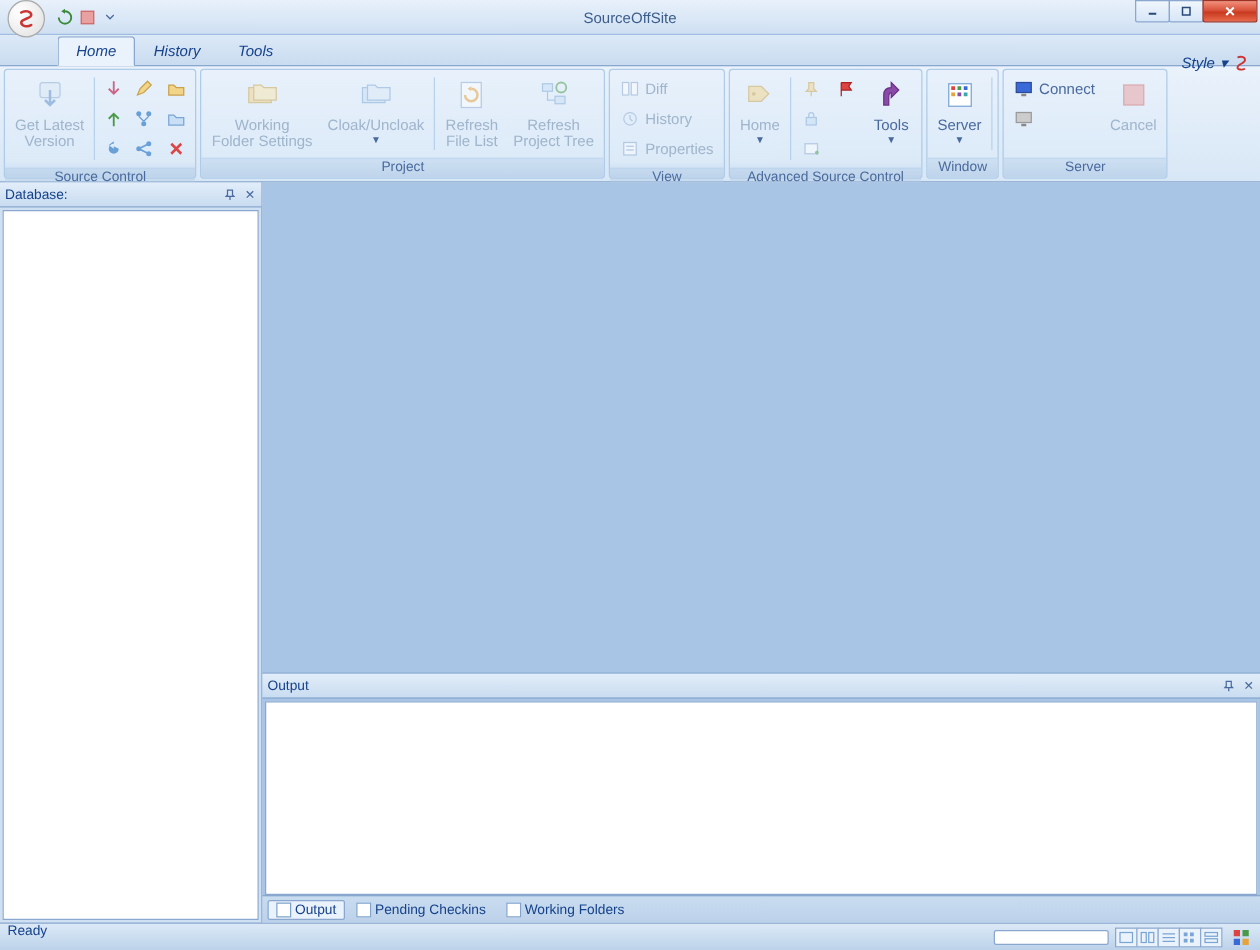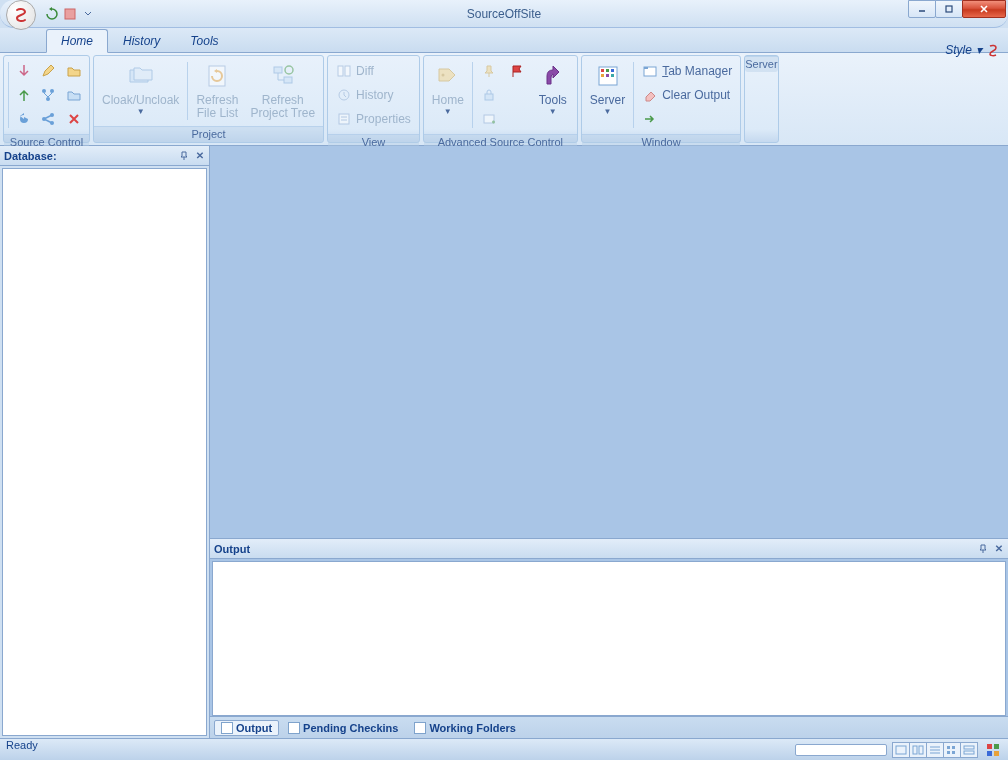--- a/index.html
+++ b/index.html
@@ -1,19 +1,19 @@
 <!DOCTYPE html>
 <html><head>
 <meta charset="utf-8">
 <style>
   * { box-sizing: border-box; margin: 0; padding: 0; font-family: "Segoe UI", Tahoma, sans-serif; }
   body { width: 1008px; height: 760px; background: #cfe0f2; overflow: hidden; font-size: 12px; color: #15428b; }
   
   
-  .titlebar { height: 28px; background: linear-gradient(to bottom, #e8f1fb, #cfe0f2); display: flex; align-items: center; position: relative; border-bottom: 1px solid #a1bde2; border-radius: 14px; }
+  .titlebar { height: 28px; background: linear-gradient(to bottom, #e8f1fb, #cfe0f2); display: flex; align-items: center; position: relative; border-bottom: 1px solid #a1bde2; }
   .app-orb { width: 30px; height: 30px; border-radius: 50%; background: radial-gradient(circle at 30% 30%, #fff, #e0e0e0); border: 1px solid #aaa; margin: 2px 4px 0 6px; display: flex; align-items: center; justify-content: center; font-size: 16px; color: #c33; font-weight: bold; position: relative; z-index: 10; }
   .qat { display: flex; gap: 2px; align-items: center; margin-left: 4px; }
   .qat-item { width: 16px; height: 16px; display: flex; align-items: center; justify-content: center; }
   .title-text { position: absolute; left: 0; right: 0; text-align: center; color: #3b5e8c; font-size: 12px; pointer-events: none; }
   .win-buttons { position: absolute; right: 2px; top: 0; display: flex; }
   .win-btn { width: 28px; height: 18px; border: 1px solid #8aa8cf; background: linear-gradient(to bottom, #f0f6fc, #d7e6f7); display: flex; align-items: center; justify-content: center; font-size: 10px; margin-left: -1px; border-radius: 0 0 2px 2px; }
   .win-btn.close { width: 44px; background: linear-gradient(to bottom, #f28f7a, #d9533c 45%, #c83a1f 55%, #e7684b); border-color: #a03020; color: #fff; }
   .win-btn.close svg { stroke: #fff; }
   
   
@@ -38,21 +38,21 @@
   .small-btn .icon-slot { width: 16px; height: 16px; display: flex; align-items: center; justify-content: center; }
   .small-btn.disabled { color: #9fb5cc; }
   .small-btn.disabled svg { opacity: 0.5; }
   .icon-grid { display: grid; grid-template-columns: repeat(2, 22px); grid-auto-rows: 22px; gap: 2px; padding: 2px; }
   .icon-grid .cell { width: 22px; height: 22px; display: flex; align-items: center; justify-content: center; }
   
   .vsep { width: 1px; background: rgba(174,203,232,0.8); margin: 4px 2px; }
   .drop-arrow { font-size: 8px; color: #4a6a9e; margin-top: 1px; }
   
   
-  .main { display: flex; height: calc(760px - 28px - 24px - 94px - 22px); font-weight: bold; }
+  .main { display: flex; height: calc(760px - 28px - 24px - 94px - 22px); }
   .left-pane { width: 210px; display: flex; flex-direction: column; border-right: 1px solid #8aa8cf; }
   .pane-header { height: 20px; background: linear-gradient(to bottom, #e2edf9, #c9dcf0); border-bottom: 1px solid #8aa8cf; display: flex; align-items: center; padding: 0 4px; color: #15428b; font-size: 11px; position: relative; }
   .pane-header .pin-close { position: absolute; right: 2px; display: flex; gap: 2px; }
   .pin-close span { width: 14px; height: 14px; display: flex; align-items: center; justify-content: center; color: #4a6a9e; font-size: 10px; }
   .pane-content { flex: 1; background: #fff; border: 1px solid #8aa8cf; margin: 2px; }
   
   .right-area { flex: 1; display: flex; flex-direction: column; background: #a9c5e6; }
   .center-empty { flex: 1; }
   .output-pane { height: 200px; display: flex; flex-direction: column; border-top: 1px solid #8aa8cf; }
   .output-body { flex: 1; background: #fff; border: 1px solid #8aa8cf; margin: 2px 2px 0 2px; }
@@ -126,20 +126,30 @@
     <svg width="14" height="14">
         <path d="M4 3 C6 2 10 2 10 5 C10 8 4 8 4 11 C4 13 8 13 10 12" stroke="#c33" stroke-width="1.5" fill="none"></path>
       </svg>
   </div>
 </div>
 
 <div class="ribbon">
 
   <div class="group">
     <div class="group-body">
+      <div class="big-btn disabled">
+        <div class="icon-slot">
+          <svg width="28" height="28">
+              <rect x="6" y="4" width="16" height="12" rx="2" fill="#dce9f7" stroke="#8aa8cf"></rect>
+              <path d="M14 10 L14 22 M10 18 L14 22 L18 18" stroke="#5a8ac8" stroke-width="2" fill="none"></path>
+            </svg>
+        </div>
+        <span style="white-space:pre-line">Get Latest
+Version</span>
+      </div>
       <div class="vsep"></div>
       <div class="icon-grid">
         <div class="cell">
             <svg width="16" height="16">
               <path d="M8 2 L8 12 M4 8 L8 12 L12 8" stroke="#c68" stroke-width="1.5" fill="none"></path>
             </svg>
           </div>
         <div class="cell">
             <svg width="16" height="16">
               <path d="M3 13 L5 8 L11 2 L14 5 L8 11 Z" fill="#f3d58a" stroke="#c9a24a"></path>
@@ -188,20 +198,30 @@
               <path d="M3 3 L11 11 M11 3 L3 11" stroke="#d44" stroke-width="2"></path>
             </svg>
           </div>
       </div>
     </div>
     <div class="group-label">Source Control</div>
   </div>
 
   <div class="group">
     <div class="group-body">
+      <div class="big-btn disabled">
+        <div class="icon-slot">
+            <svg width="30" height="28">
+              <path d="M4 8 L10 8 L12 10 L22 10 L22 20 L4 20 Z" fill="#f3d58a" stroke="#c9a24a"></path>
+              <path d="M8 6 L14 6 L16 8 L26 8 L26 18 L8 18 Z" fill="#fae6ad" stroke="#c9a24a"></path>
+            </svg>
+          </div>
+        <span style="white-space:pre-line">Working
+Folder Settings</span>
+      </div>
       <div class="big-btn disabled">
         <div class="icon-slot">
             <svg width="30" height="28">
               <path d="M4 8 L10 8 L12 10 L22 10 L22 20 L4 20 Z" fill="#c8dff5" stroke="#7aa5d4"></path>
               <path d="M8 6 L14 6 L16 8 L26 8 L26 18 L8 18 Z" fill="#dceaf8" stroke="#7aa5d4"></path>
             </svg>
           </div>
         <span>Cloak/Uncloak</span>
         <span class="drop-arrow">▼</span>
       </div>
@@ -340,51 +360,54 @@
               <rect x="16" y="6" width="3" height="3" fill="#3a6ad8"></rect>
               <rect x="6" y="11" width="3" height="3" fill="#e8a23a"></rect>
               <rect x="11" y="11" width="3" height="3" fill="#8a4aa8"></rect>
               <rect x="16" y="11" width="3" height="3" fill="#3aa8a8"></rect>
             </svg>
           </div>
         <span>Server</span>
         <span class="drop-arrow">▼</span>
       </div>
       <div class="vsep"></div>
+    </div>
+    <div class="group-label">Window</div>
+  </div>
+
+  <div class="group" style="flex:0 0 auto">
+    <div class="group-body">
       <div class="small-btn-col">
         <div class="small-btn">
           <div class="icon-slot">
               <svg width="14" height="14">
-                <rect x="1" y="3" width="12" height="9" fill="#fff" stroke="#7aa5d4"></rect>
-                <rect x="1" y="3" width="4" height="2" fill="#7aa5d4"></rect>
-              </svg>
-            </div>
-          <span><u>T</u>ab Manager</span>
+                <rect x="1" y="2" width="12" height="8" fill="#3a6ad8" stroke="#2a4a9a"></rect>
+                <rect x="5" y="11" width="4" height="2" fill="#888"></rect>
+              </svg>
+            </div>
+          <span>Connect</span>
         </div>
         <div class="small-btn">
           <div class="icon-slot">
               <svg width="14" height="14">
-                <path d="M3 9 L8 4 L12 8 L7 13 L3 13 Z" fill="#f3c0c0" stroke="#c88"></path>
-              </svg>
-            </div>
-          <span>Clear Output</span>
-        </div>
-        <div class="small-btn">
-          <div class="icon-slot">
-              <svg width="14" height="14">
-                <path d="M2 7 L10 7 M7 4 L10 7 L7 10" stroke="#4a9a4a" stroke-width="1.5" fill="none"></path>
-              </svg>
-            </div>
-        </div>
-      </div>
-    </div>
-    <div class="group-label">Window</div>
-  </div>
-
-  <div class="group" style="flex:0 0 auto">
+                <rect x="1" y="2" width="12" height="8" fill="#ccc" stroke="#999"></rect>
+                <rect x="5" y="11" width="4" height="2" fill="#888"></rect>
+              </svg>
+            </div>
+        </div>
+      </div>
+      <div class="big-btn disabled">
+        <div class="icon-slot">
+            <svg width="24" height="24">
+              <rect x="4" y="4" width="16" height="16" fill="#e9a0a0" stroke="#c66"></rect>
+            </svg>
+          </div>
+        <span>Cancel</span>
+      </div>
+    </div>
     <div class="group-label">Server</div>
   </div>
 
 </div>
 
 <div class="main">
   <div class="left-pane">
     <div class="pane-header">
       <span>Database:</span>
       <div class="pin-close">

